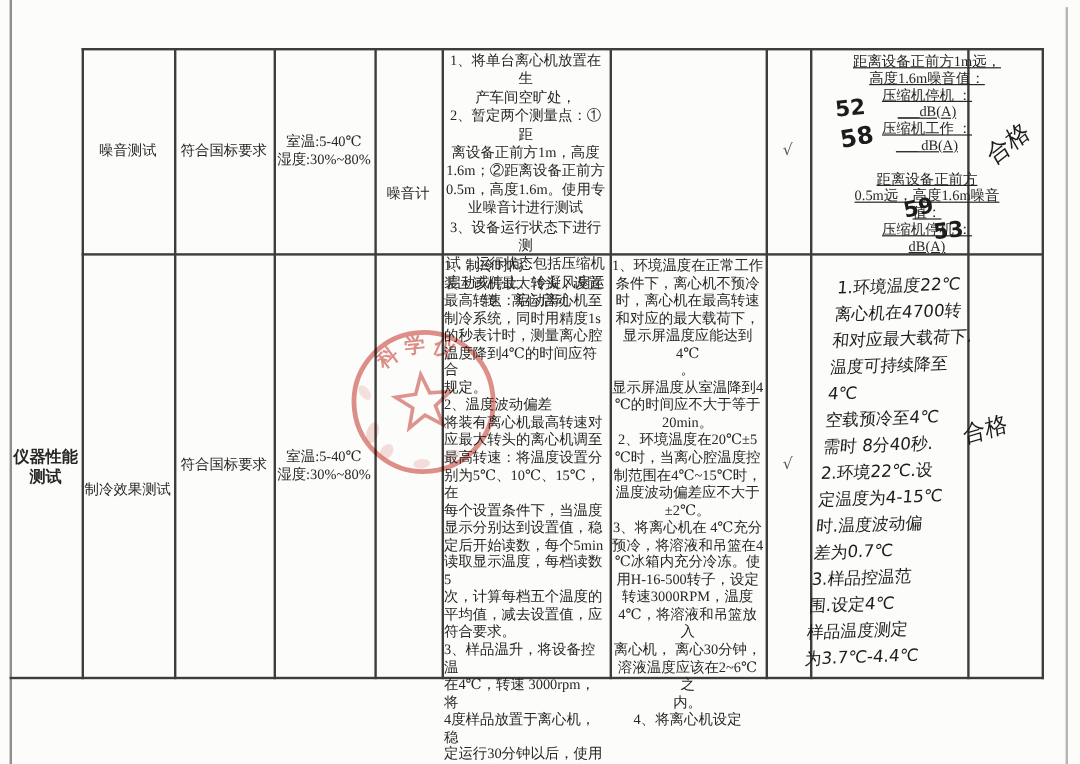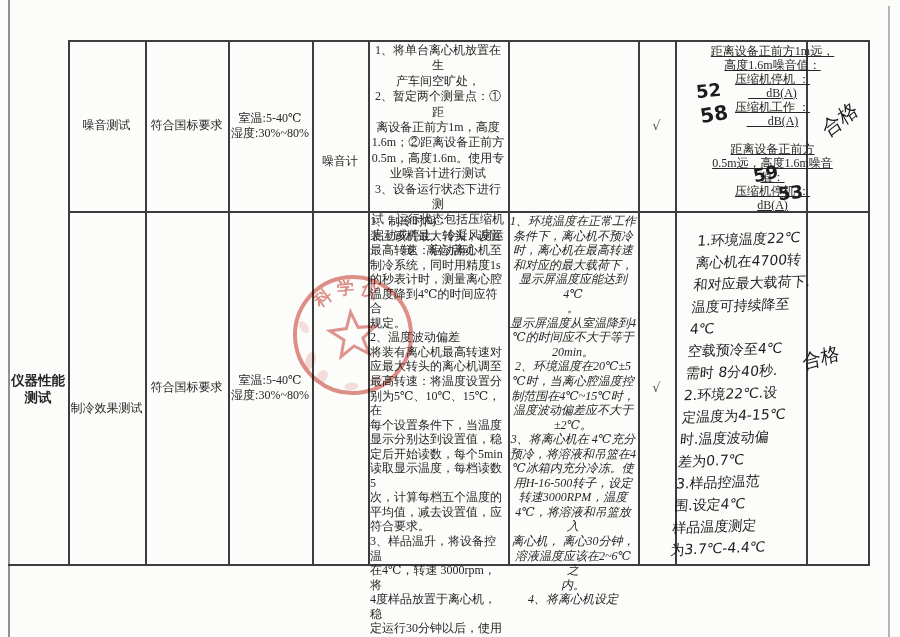--- a/index.html
+++ b/index.html
@@ -125,21 +125,21 @@
 定后开始读数，每个5min
 读取显示温度，每档读数5
 次，计算每档五个温度的
 平均值，减去设置值，应
 符合要求。
 3、样品温升，将设备控温
 在4℃，转速 3000rpm，将
 4度样品放置于离心机，稳
 定运行30分钟以后，使用
 外接温度计测量样品实际</div>
-  <div class="cell tcenter" style="left:510px;top:214px;width:126px;height:349px;line-height:14.55px;font-style:italic;">1、环境温度在正常工作
+  <div class="cell tcenter" style="left:510px;top:214px;width:126px;height:349px;line-height:14.55px;">1、环境温度在正常工作
 条件下，离心机不预冷
 时，离心机在最高转速
 和对应的最大载荷下，
 显示屏温度应能达到4℃
 。
 显示屏温度从室温降到4
 ℃的时间应不大于等于
 20min。
 2、环境温度在20℃±5
 ℃时，当离心腔温度控

